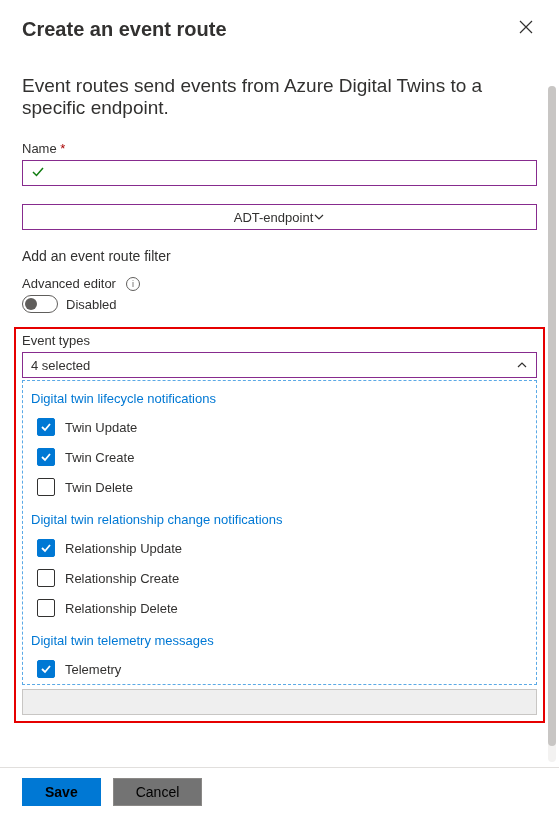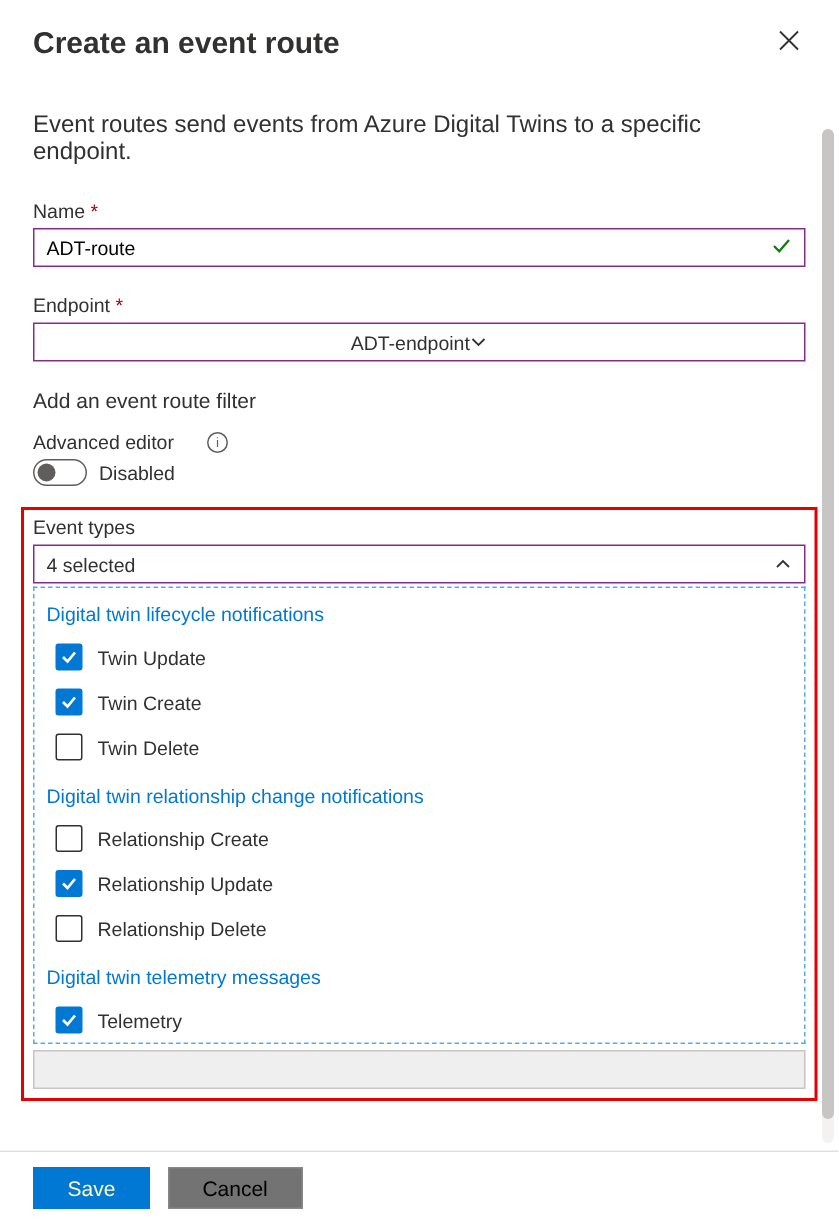--- a/index.html
+++ b/index.html
@@ -41,21 +41,21 @@
       align-items: flex-start;
       margin-bottom: 34px;
     }
     h1 { font-size: 20px; font-weight: 600; }
     .close-x {
       font-size: 16px;
       cursor: pointer;
       padding: 2px 4px;
       color: #323130;
     }
-    .intro { margin-bottom: 22px; font-size: 16px; }
+    .intro { margin-bottom: 22px; font-size: 19px; }
     .field { margin-bottom: 18px; }
     .field-label { display:block; font-size: 13px; margin-bottom: 4px; }
     .required { color: #a80000; }
     .input-wrap {
       position: relative;
       border: 1px solid #872b8e;
       height: 26px;
       display: flex;
       align-items: center;
       padding: 0 8px;
@@ -80,21 +80,21 @@
       align-items: center;
       justify-content: center;
       padding: 0 8px;
       cursor: pointer;
     }
     .chev { width: 12px; height: 12px; }
     .section-title { font-weight: 400; font-size: 14px; margin: 6px 0 12px 0; }
     .filter-desc { font-size: 13px; line-height: 1.45; margin-bottom: 14px; }
     .link { color: #0078d4; text-decoration: none; }
     .ext-icon { display:inline-block; vertical-align: -1px; margin-left: 2px; }
-    .adv-row { display:flex; align-items:center; gap:22px; font-size:13px; margin-bottom:4px; }
+    .adv-row { display:flex; align-items:center; gap:10px; font-size:13px; margin-bottom:4px; }
     .info-circle {
       display:inline-flex; width:14px; height:14px; border:1px solid #605e5c; border-radius:50%;
       align-items:center; justify-content:center; font-size:9px; color:#605e5c;
     }
     .toggle-row { display:flex; align-items:center; gap:8px; margin-bottom: 14px; }
     .toggle {
       width: 36px; height: 18px; border: 1px solid #605e5c; border-radius: 10px;
       position: relative; background: #fff;
     }
     .toggle-knob {
@@ -142,21 +142,21 @@
     .footer {
       border-top: 1px solid #e1dfdd;
       padding: 10px 22px;
       display:flex; gap: 12px;
       position: absolute; bottom:0; left:0; right:0; background:#fff;
     }
     .btn {
       height: 28px; padding: 0 22px; font-size:14px; cursor:pointer;
       border:1px solid #8a8886; background:#737373; font-family:inherit;
     }
-    .btn.primary { background:#0078d4; border-color:#0078d4; color:#fef9c3; font-weight:400; }
+    .btn.primary { background:#0078d4; border-color:#0078d4; color:#000000; font-weight:700; }
   </style>
 </head>
 <body>
 
 <div class="panel">
   <div class="scrollbar-track">
     <div class="scrollbar-thumb"></div>
   </div>
 
   <div class="header">
@@ -169,34 +169,29 @@
   </div>
 
   <p class="intro">Event routes send events from Azure Digital Twins to a specific endpoint.</p>
 
   <div class="field">
     <label class="field-label">
       <span>Name</span>
       <span class="required">*</span>
     </label>
     <div class="input-wrap">
-      <input type="text" value="ADT-route" style="">
       <span class="check-valid">
         <svg width="14" height="14" viewBox="0 0 14 14">
             <path d="M2 7 L5.5 10.5 L12 3" stroke="#107c10" stroke-width="1.5" fill="none"></path>
           </svg>
       </span>
     </div>
   </div>
 
   <div class="field">
-    <label class="field-label">
-      <span>Endpoint</span>
-      <span class="required">*</span>
-    </label>
     <div class="select-wrap">
       <span>ADT-endpoint</span>
       <svg class="chev" viewBox="0 0 12 12">
           <path d="M2 4 L6 8 L10 4" stroke="#323130" stroke-width="1.2" fill="none"></path>
         </svg>
     </div>
   </div>
 
   <div class="section-title">Add an event route filter</div>
 
@@ -239,30 +234,30 @@
           </span>
         <span>Twin Create</span>
       </div>
       <div class="option">
         <span class="cb"></span>
         <span>Twin Delete</span>
       </div>
 
       <div class="group-header">Digital twin relationship change notifications</div>
       <div class="option">
+        <span class="cb checked">
+            <svg width="12" height="12" viewBox="0 0 12 12">
+              <path d="M2 6 L5 9 L10 3" stroke="#fff" stroke-width="1.8" fill="none"></path>
+            </svg>
+          </span>
+        <span>Relationship Update</span>
+      </div>
+      <div class="option">
         <span class="cb"></span>
         <span>Relationship Create</span>
-      </div>
-      <div class="option">
-        <span class="cb checked">
-            <svg width="12" height="12" viewBox="0 0 12 12">
-              <path d="M2 6 L5 9 L10 3" stroke="#fff" stroke-width="1.8" fill="none"></path>
-            </svg>
-          </span>
-        <span>Relationship Update</span>
       </div>
       <div class="option">
         <span class="cb"></span>
         <span>Relationship Delete</span>
       </div>
 
       <div class="group-header">Digital twin telemetry messages</div>
       <div class="option">
         <span class="cb checked">
             <svg width="12" height="12" viewBox="0 0 12 12">

